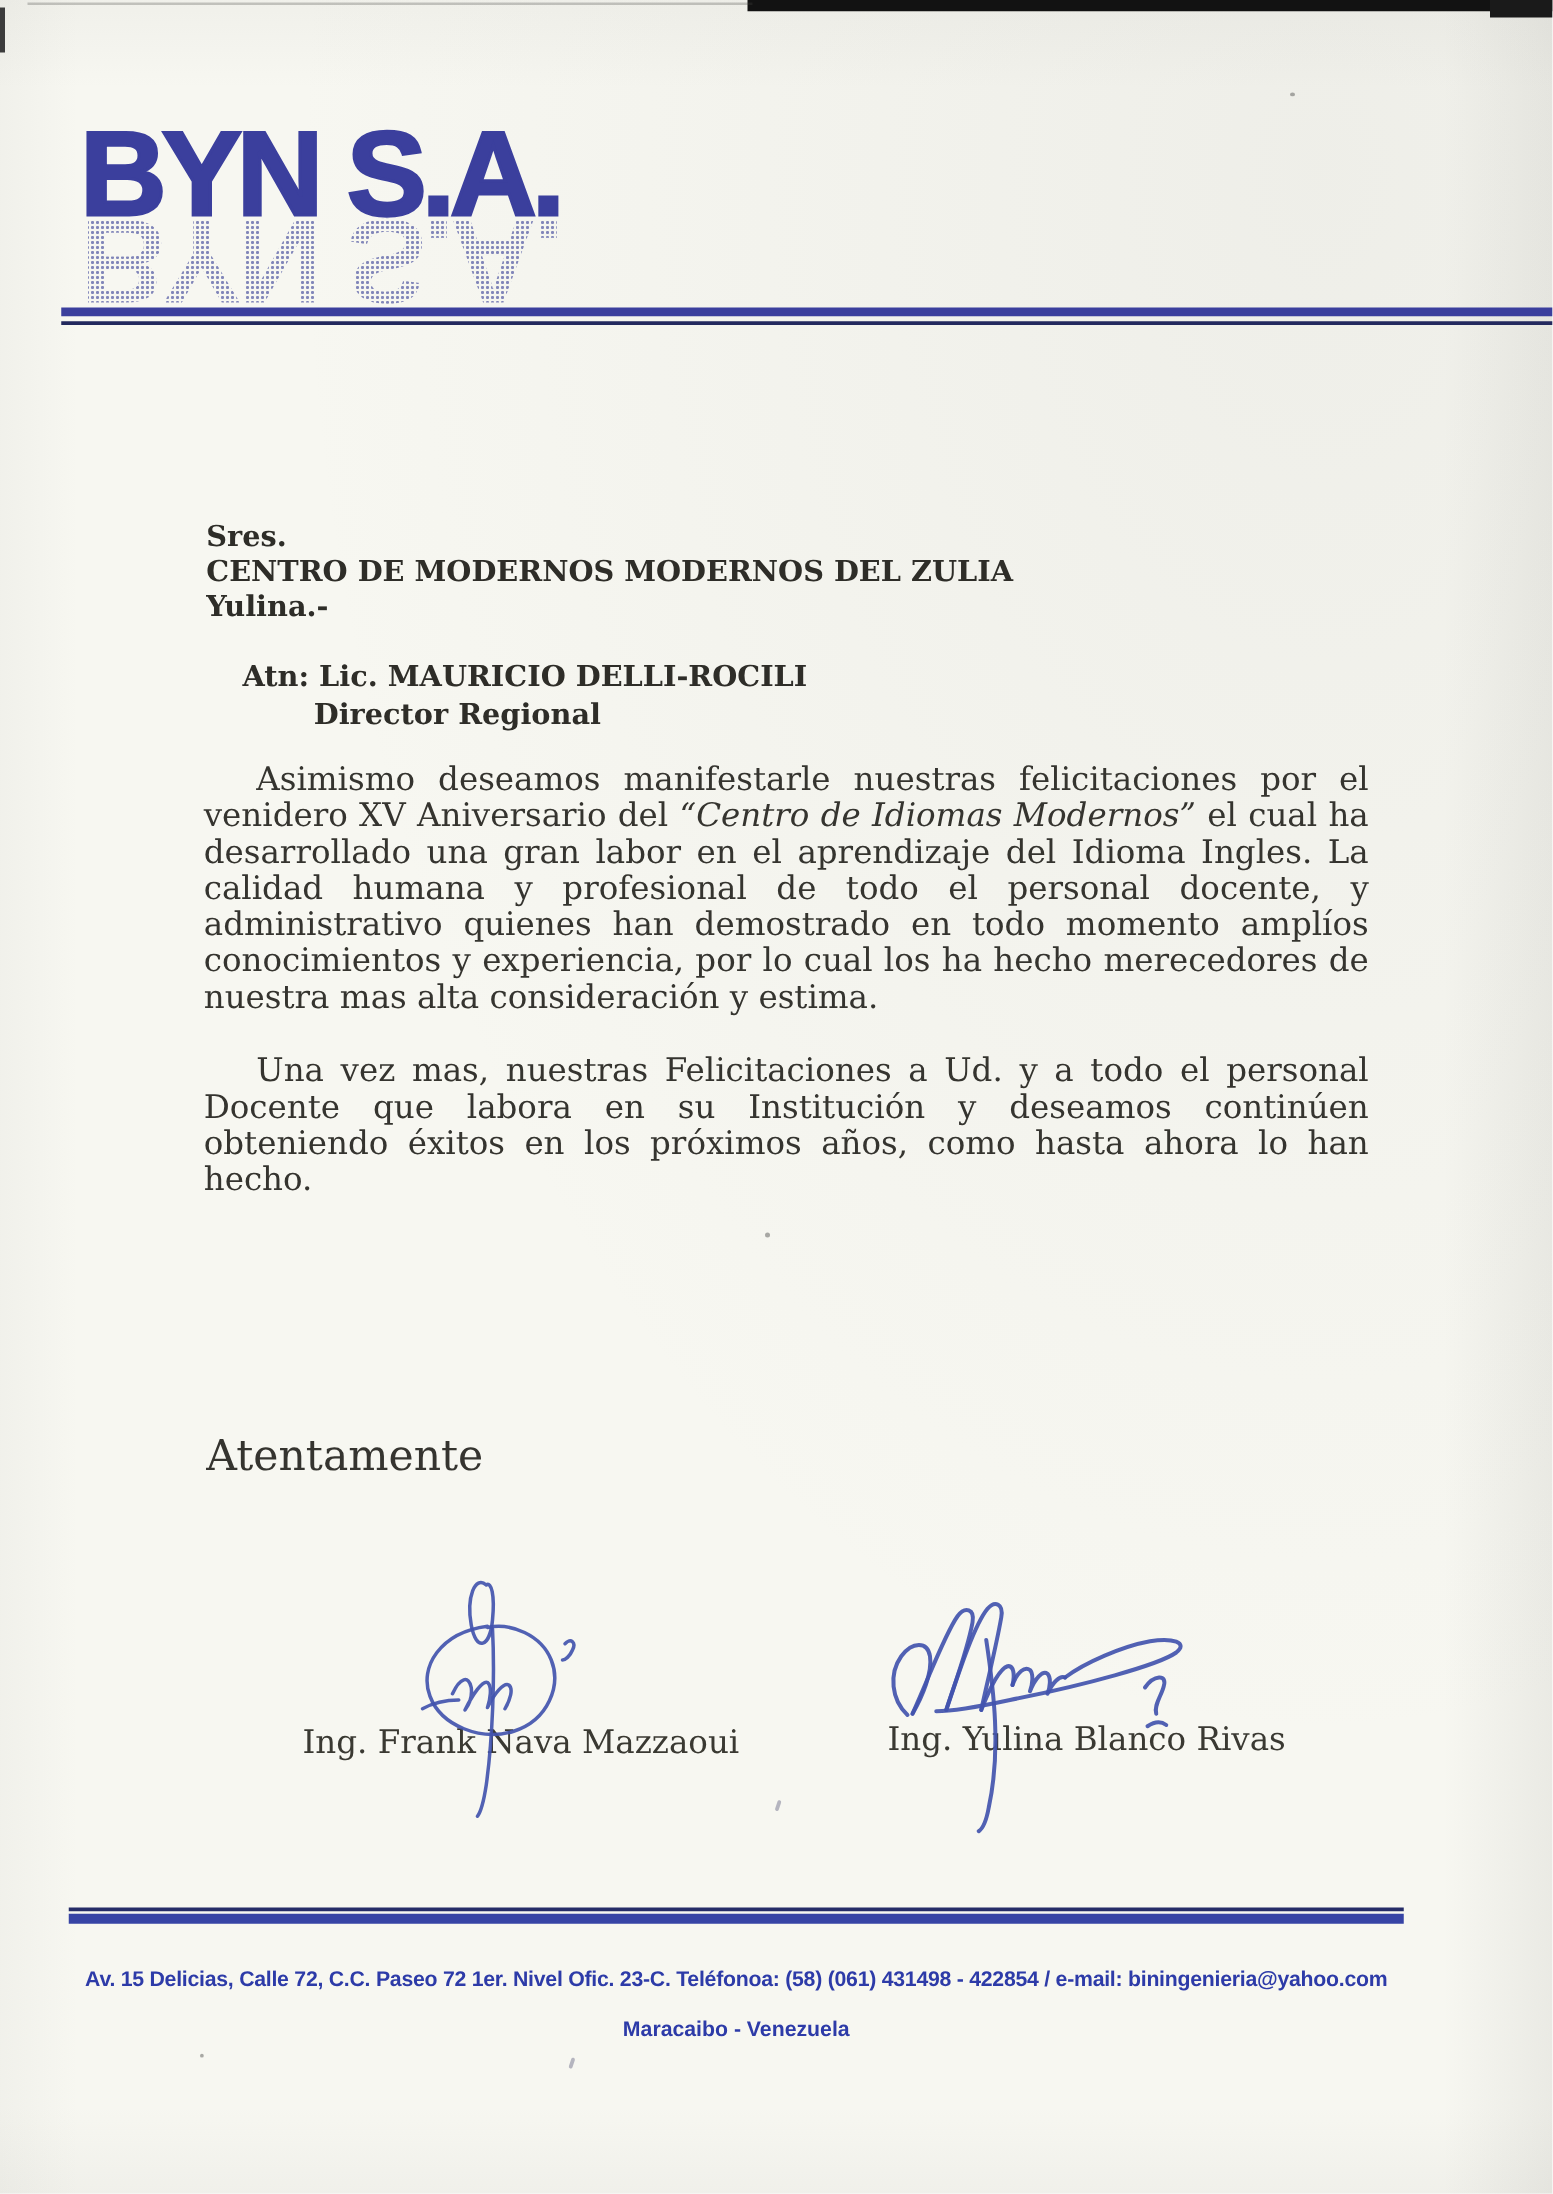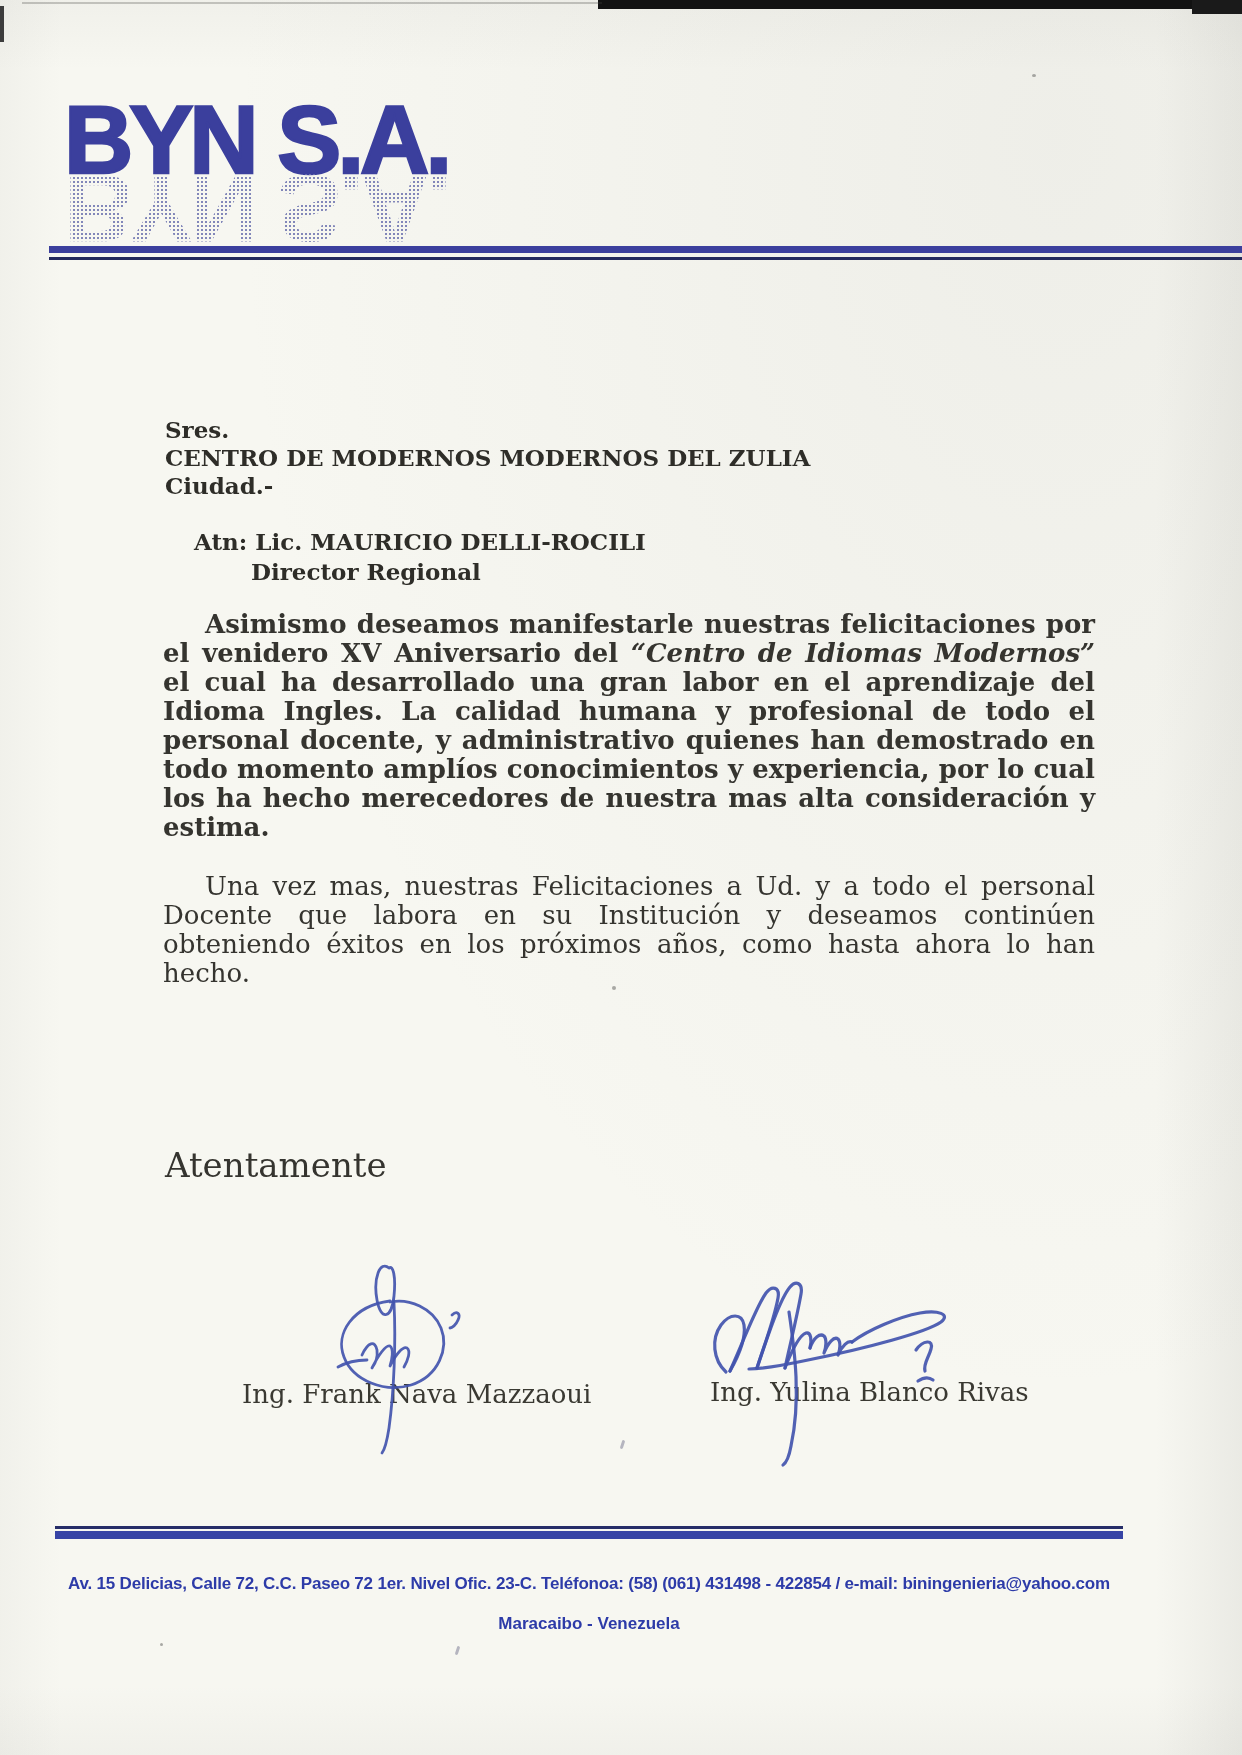--- a/index.html
+++ b/index.html
@@ -63,21 +63,21 @@
   .attention { position:absolute; left:165px; top:527px; font-weight:bold; font-size:23px; line-height:30px; color:#2e2d28;margin-left:29px; }
   .attention-title { padding-left:57px; }
 
   .body-text {
     position:absolute; left:163px; top:610px; width:932px;
     font-size:26px; line-height:29px; color:var(--text-dark, #35342f);
     text-align:justify;
   }
   .body-text p { margin:0; text-indent:42px; }
   .body-text p.p1 { margin-bottom:22px; }
-  .body-text p.p2 { margin-bottom:30px;font-weight:bold; }
+  .body-text p.p2 { margin-bottom:30px; }
   .org-quote { font-style:italic; }
 
   .closing { position:absolute; left:165px; top:1145px; font-size:34px; color:var(--text-dark, #35342f); }
 
   .sig-name { position:absolute; font-size:26px; color:#3a3932; white-space:nowrap; }
   .sig-name-1 { left:242px; top:1379px; }
   .sig-name-2 { left:710px; top:1377px; }
 
   .ink-layer { position:absolute; inset:0; pointer-events:none; z-index:5; }
   .ink-layer path { fill:none; stroke:var(--ink-blue, #4254ae); stroke-linecap:round; stroke-linejoin:round; opacity:0.92; }
@@ -117,21 +117,21 @@
 
   <div class="header-rule">
     <div class="rule-thick"></div>
     <div class="rule-thin"></div>
   </div>
 
 
   <div class="recipient">
     <div>Sres.</div>
     <div>CENTRO DE MODERNOS MODERNOS DEL ZULIA</div>
-    <div>Ciudad.-</div>
+    <div>Yulina.-</div>
   </div>
 
   <div class="attention">
     <div>Atn: Lic. MAURICIO DELLI-ROCILI</div>
     <div class="attention-title">Director Regional</div>
   </div>
 
   <div class="body-text">
     <p class="p2"><span>Asimismo deseamos manifestarle nuestras felicitaciones por el venidero XV Aniversario del </span><span class="org-quote">“Centro de Idiomas Modernos”</span><span> el cual ha desarrollado una gran labor en el aprendizaje del Idioma Ingles. La calidad humana y profesional de todo el personal docente, y administrativo quienes han demostrado en todo momento amplíos conocimientos y experiencia, por lo cual los ha hecho merecedores de nuestra mas alta consideración y estima.</span></p>
     <p class="p3">Una vez mas, nuestras Felicitaciones a Ud. y a todo el personal Docente que labora en su Institución y deseamos continúen obteniendo éxitos en los próximos años, como hasta ahora lo han hecho.</p>

